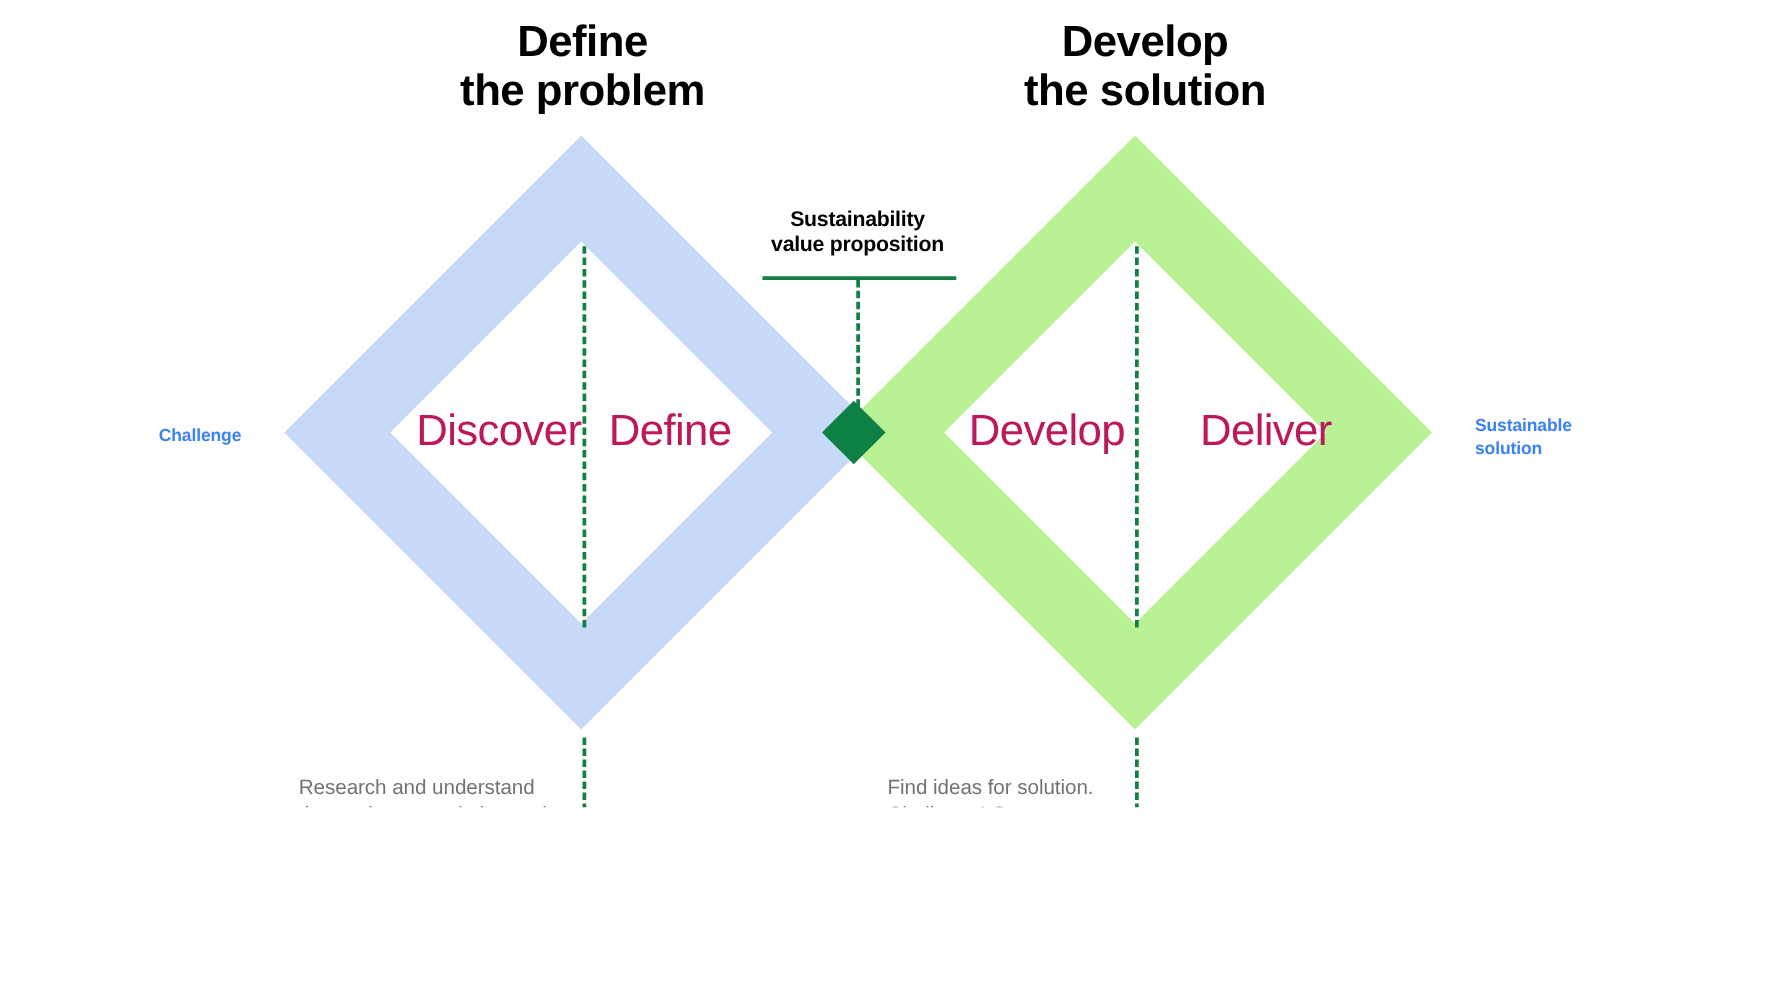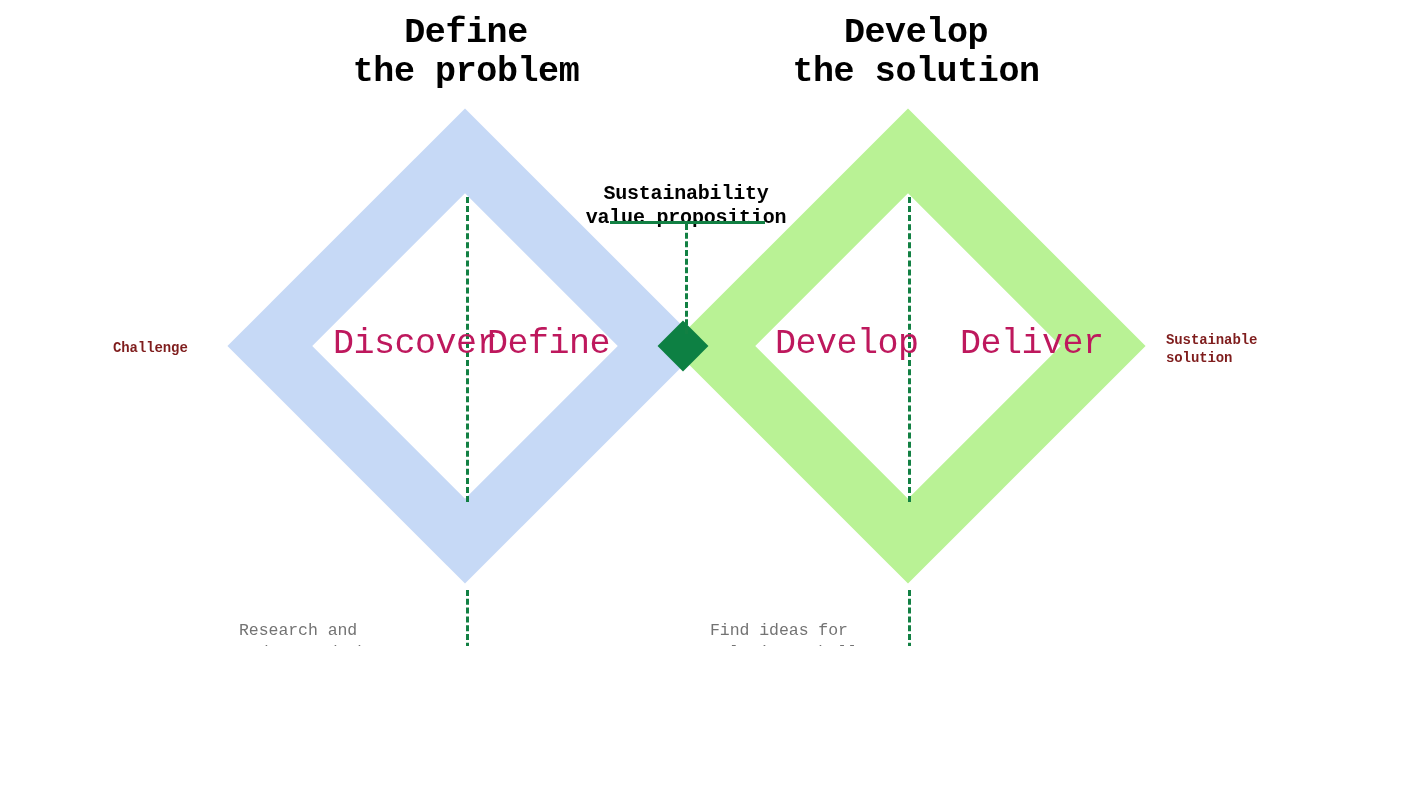--- a/index.html
+++ b/index.html
@@ -12,21 +12,20 @@
     color: #14161a;
     -webkit-font-smoothing: antialiased;
   }
 
   #canvas {
     position: relative;
     width: 1424px;
     height: 646px;
     background: #ffffff;
     overflow: hidden;
-    font-family: Liberation Mono, monospace;
   }
 
   
   .phase-heading {
     position: absolute;
     text-align: center;
     font-weight: bold;
     font-size: 35px;
     line-height: 1.12;
     letter-spacing: -0.4px;
@@ -89,26 +88,25 @@
   
   #value-proposition-callout {
     position: absolute;
     left: 580px;
     top: 166px;
     width: 212px;
     text-align: center;
   }
   #value-proposition-callout .vp-label {
     font-weight: bold;
-    font-size: 20px;
+    font-size: 17px;
     line-height: 1.18;
     letter-spacing: -0.2px;
     color: #000000;
     white-space: pre-line;
-    margin-top: 16px;
   }
   #value-proposition-rule {
     position: absolute;
     left: 610px;
     top: 221px;
     width: 155px;
     height: 3px;
     background: #128043;
   }
 
@@ -126,22 +124,23 @@
   #stage-develop  { left: 775px; }
   #stage-deliver  { left: 928px; margin-left: 32px; }
 
   
   .end-label {
     position: absolute;
     font-weight: bold;
     font-size: 14px;
     line-height: 1.25;
     letter-spacing: -0.1px;
-    color: #7f1d1d;
-    white-space: pre-line;
+    color: #3b82f6;
+    white-space: pre-line;
+    margin-left: 14px;
   }
   #label-challenge { left: 113px; top: 340px; width: 110px; text-align: left; }
   #label-sustainable-solution { left: 1166px; top: 332px; width: 120px; text-align: left; }
 
   
   .description {
     position: absolute;
     top: 620px;
     font-size: 16.5px;
     line-height: 1.33;

